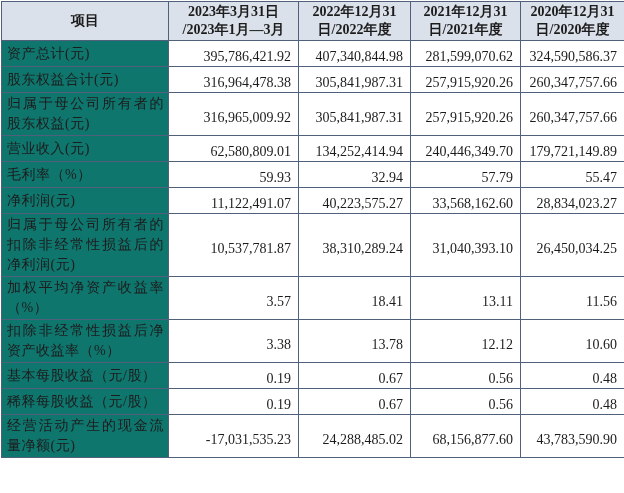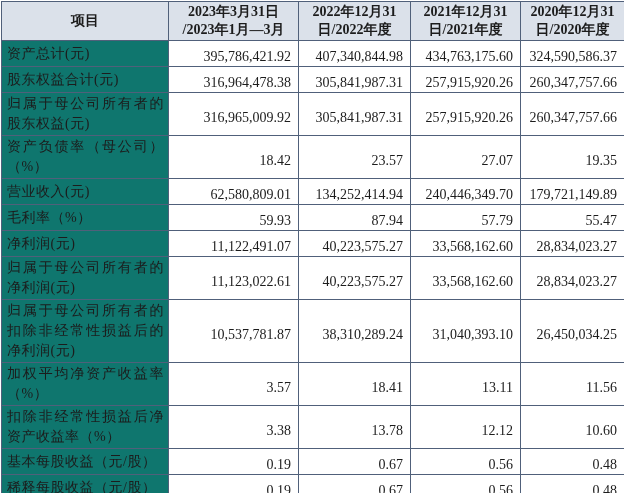--- a/index.html
+++ b/index.html
@@ -81,68 +81,54 @@
 日/2021年度</th>
         <th class="col-header">2020年12月31
 日/2020年度</th>
       </tr>
     </thead>
     <tbody>
       <tr class="h1">
         <td class="row-label">资产总计(元)</td>
         <td class="cell-value">395,786,421.92</td>
         <td class="cell-value">407,340,844.98</td>
-        <td class="cell-value">434,763,175.60</td>
+        <td class="cell-value">281,599,070.62</td>
         <td class="cell-value">324,590,586.37</td>
       </tr>
       <tr class="h1">
         <td class="row-label">股东权益合计(元)</td>
         <td class="cell-value">316,964,478.38</td>
         <td class="cell-value">305,841,987.31</td>
         <td class="cell-value">257,915,920.26</td>
         <td class="cell-value">260,347,757.66</td>
       </tr>
       <tr class="h2">
         <td class="row-label">归属于母公司所有者的股东权益(元)</td>
         <td class="cell-value">316,965,009.92</td>
         <td class="cell-value">305,841,987.31</td>
         <td class="cell-value">257,915,920.26</td>
         <td class="cell-value">260,347,757.66</td>
       </tr>
-      <tr class="h2">
-        <td class="row-label">资产负债率（母公司）（%）</td>
-        <td class="cell-value">18.42</td>
-        <td class="cell-value">23.57</td>
-        <td class="cell-value">27.07</td>
-        <td class="cell-value">19.35</td>
-      </tr>
       <tr class="h1">
         <td class="row-label">营业收入(元)</td>
         <td class="cell-value">62,580,809.01</td>
         <td class="cell-value">134,252,414.94</td>
         <td class="cell-value">240,446,349.70</td>
         <td class="cell-value">179,721,149.89</td>
       </tr>
       <tr class="h1">
         <td class="row-label">毛利率（%）</td>
         <td class="cell-value">59.93</td>
-        <td class="cell-value">87.94</td>
+        <td class="cell-value">32.94</td>
         <td class="cell-value">57.79</td>
         <td class="cell-value">55.47</td>
       </tr>
       <tr class="h1">
         <td class="row-label">净利润(元)</td>
         <td class="cell-value">11,122,491.07</td>
-        <td class="cell-value">40,223,575.27</td>
-        <td class="cell-value">33,568,162.60</td>
-        <td class="cell-value">28,834,023.27</td>
-      </tr>
-      <tr class="h2">
-        <td class="row-label">归属于母公司所有者的净利润(元)</td>
-        <td class="cell-value">11,123,022.61</td>
         <td class="cell-value">40,223,575.27</td>
         <td class="cell-value">33,568,162.60</td>
         <td class="cell-value">28,834,023.27</td>
       </tr>
       <tr class="h3">
         <td class="row-label">归属于母公司所有者的扣除非经常性损益后的净利润(元)</td>
         <td class="cell-value">10,537,781.87</td>
         <td class="cell-value">38,310,289.24</td>
         <td class="cell-value">31,040,393.10</td>
         <td class="cell-value">26,450,034.25</td>

